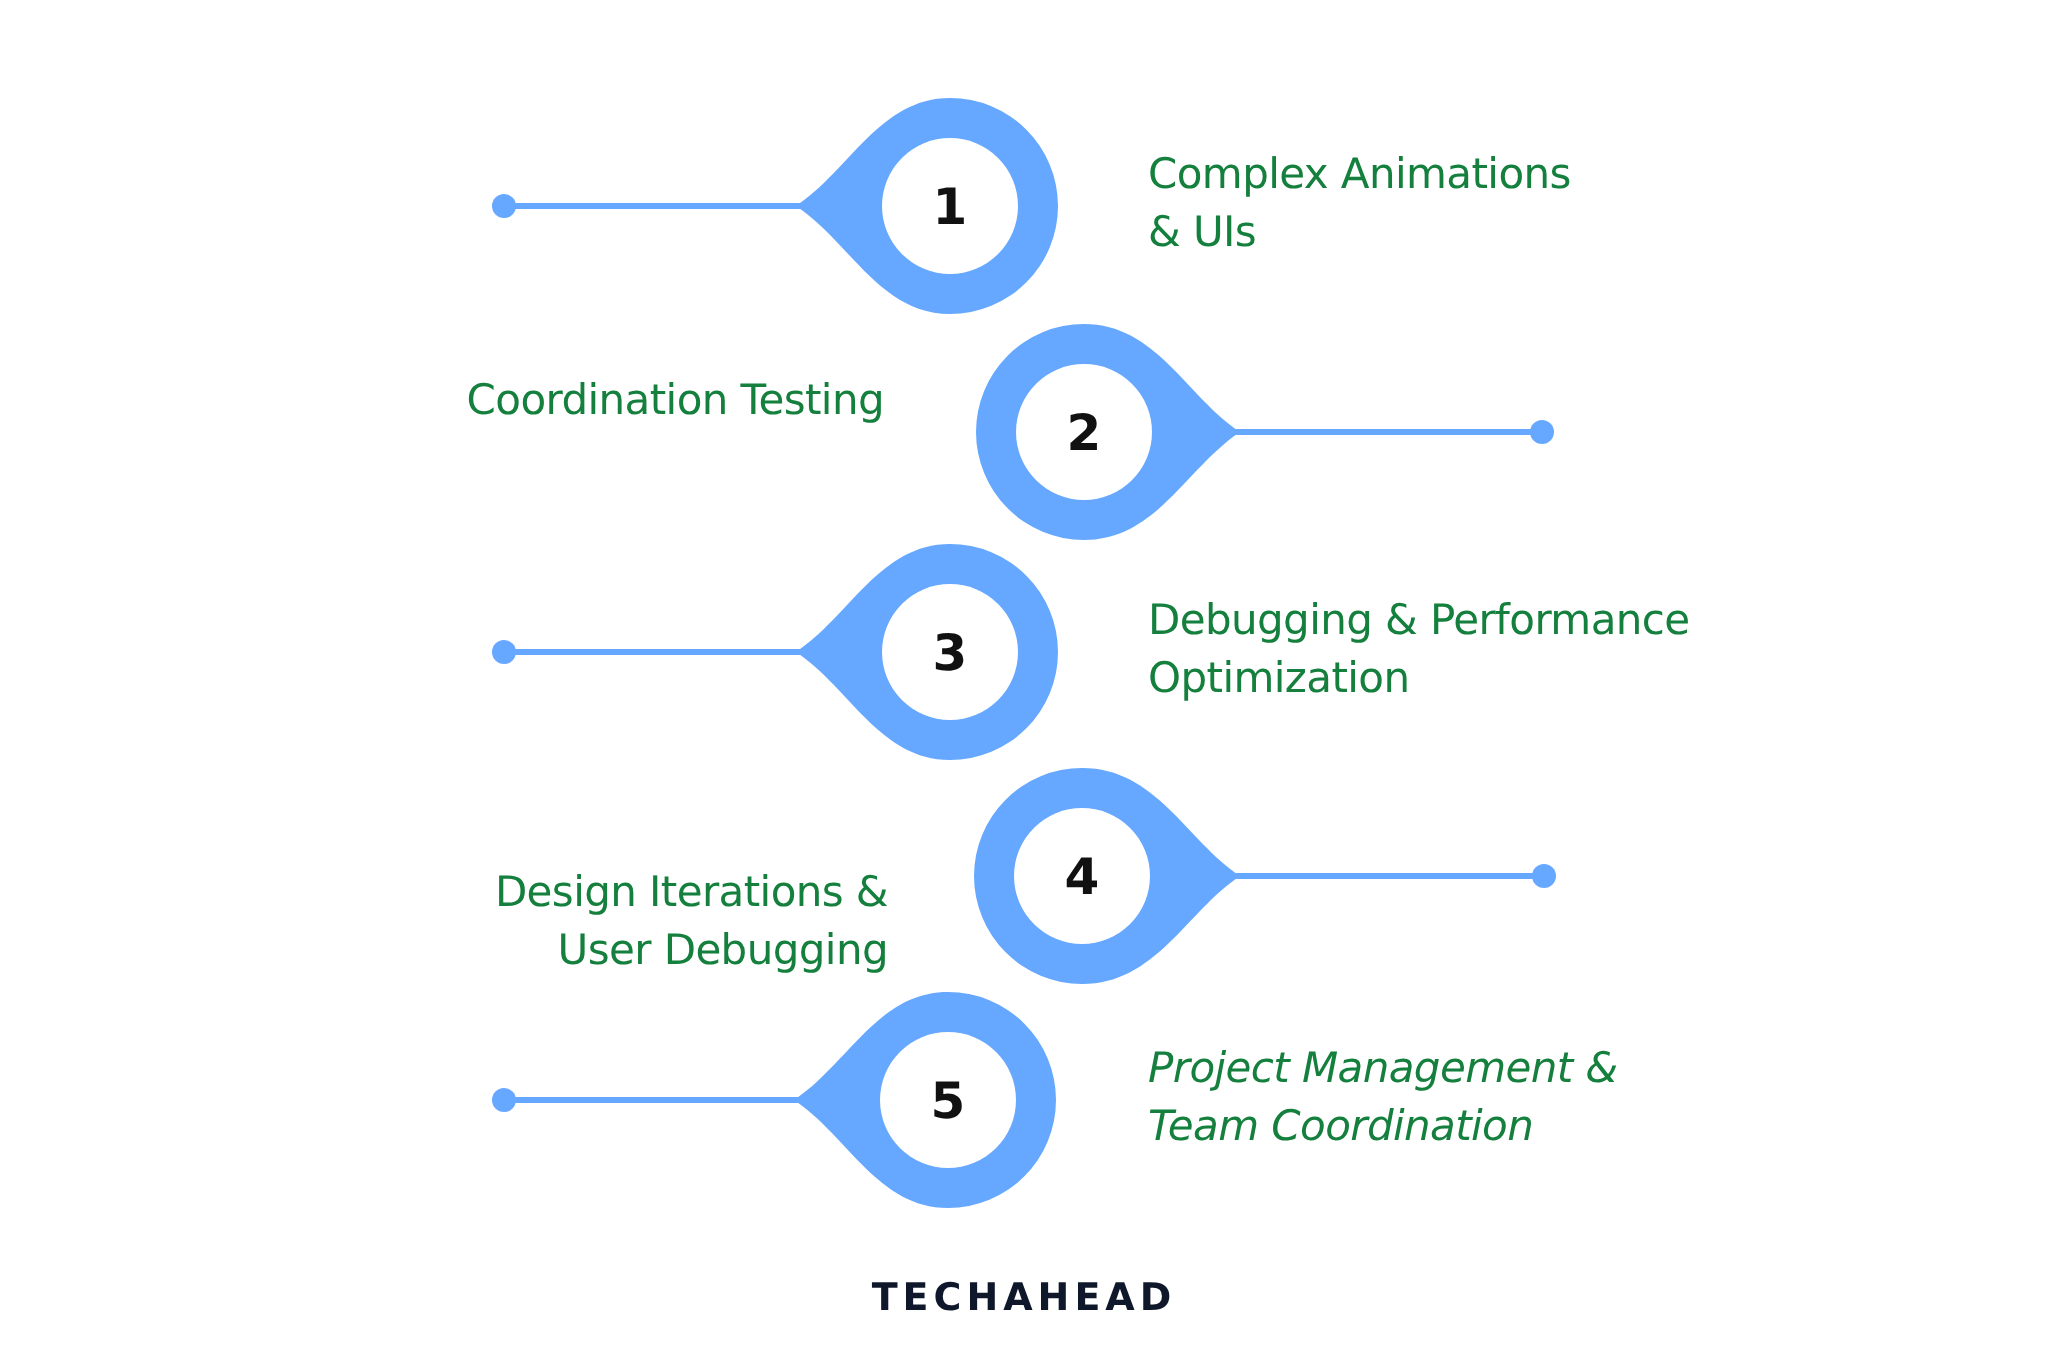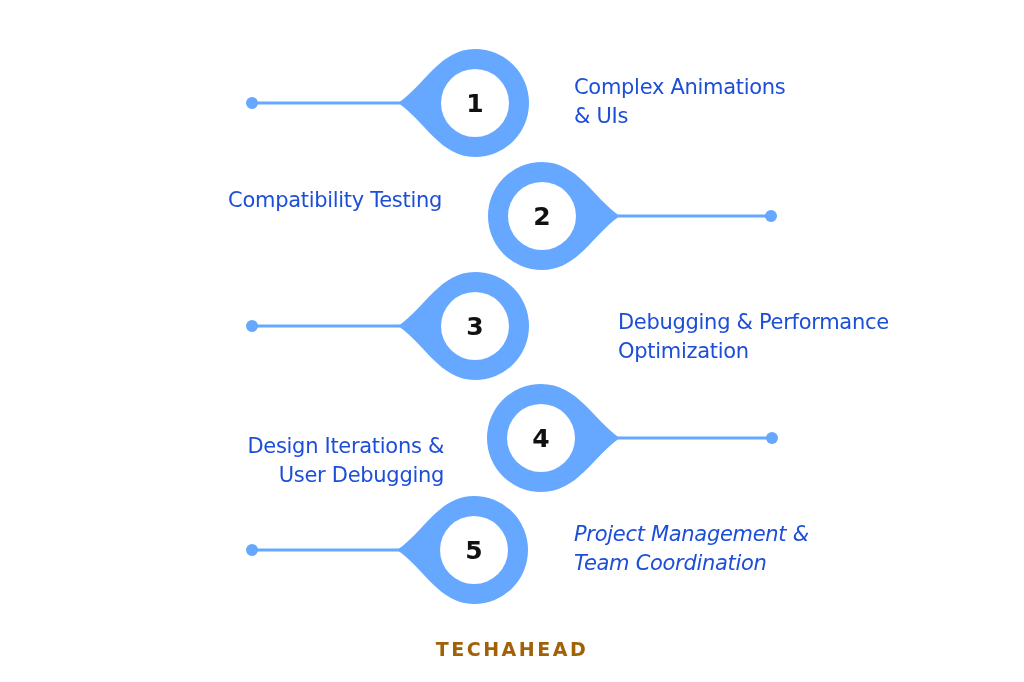--- a/index.html
+++ b/index.html
@@ -3,21 +3,21 @@
   <meta charset="utf-8">
   <style>
     html, body { margin: 0; padding: 0; background: #ffffff; }
     body { width: 1024px; height: 682px; position: relative; overflow: hidden; font-family: "DejaVu Sans", sans-serif; }
     #diagram { position: absolute; left: 0; top: 0; width: 1024px; height: 682px; }
     .label {
       position: absolute;
       font-family: "DejaVu Sans", sans-serif;
       font-size: 21px;
       line-height: 29px;
-      color: #1d4ed8;
+      color: #15803d;
       white-space: nowrap;
       letter-spacing: -0.3px;
     }
     .label span { display: block; }
     .label.left { text-align: right; }
     .label.right { text-align: left; }
     .num {
       position: absolute;
       width: 68px; height: 68px;
       display: flex; align-items: center; justify-content: center;
@@ -27,21 +27,21 @@
       color: #111111;
     }
     .logo {
       position: absolute;
       left: 0; width: 1024px; top: 638px;
       text-align: center;
       font-family: "DejaVu Sans", sans-serif;
       font-weight: bold;
       font-size: 19px;
       letter-spacing: 2.5px;
-      color: #a16207;
+      color: #0f172a;
     }
   </style>
 </head>
 <body>
 
 <svg id="diagram" width="1024" height="682" viewBox="0 0 1024 682" xmlns="http://www.w3.org/2000/svg">
 
   <g>
     <line x1="252" y1="103" x2="400" y2="103" stroke="#66A8FF" stroke-width="3"></line>
     <circle cx="252" cy="103" r="6" fill="#66A8FF"></circle>
@@ -82,23 +82,23 @@
 <div class="num" style="left:508px; top:182px;">2</div>
 <div class="num" style="left:441px; top:292px;">3</div>
 <div class="num" style="left:507px; top:404px;">4</div>
 <div class="num" style="left:440px; top:516px;">5</div>
 
 <div class="label right" style="left:574px; top:73px;">
   <span>Complex Animations</span>
   <span>&amp; UIs</span>
 </div>
 <div class="label left" style="right:582px; top:186px;">
-  <span>Compatibility Testing</span>
+  <span>Coordination Testing</span>
 </div>
-<div class="label right" style="left:574px; top:308px;margin-left:44px;">
+<div class="label right" style="left:574px; top:296px;">
   <span>Debugging &amp; Performance</span>
   <span>Optimization</span>
 </div>
 <div class="label left" style="right:580px; top:408px;margin-top:24px;">
   <span>Design Iterations &amp;</span>
   <span>User Debugging</span>
 </div>
 <div class="label right" style="left:574px; top:520px;font-style:italic;">
   <span>Project Management &amp;</span>
   <span>Team Coordination</span>

